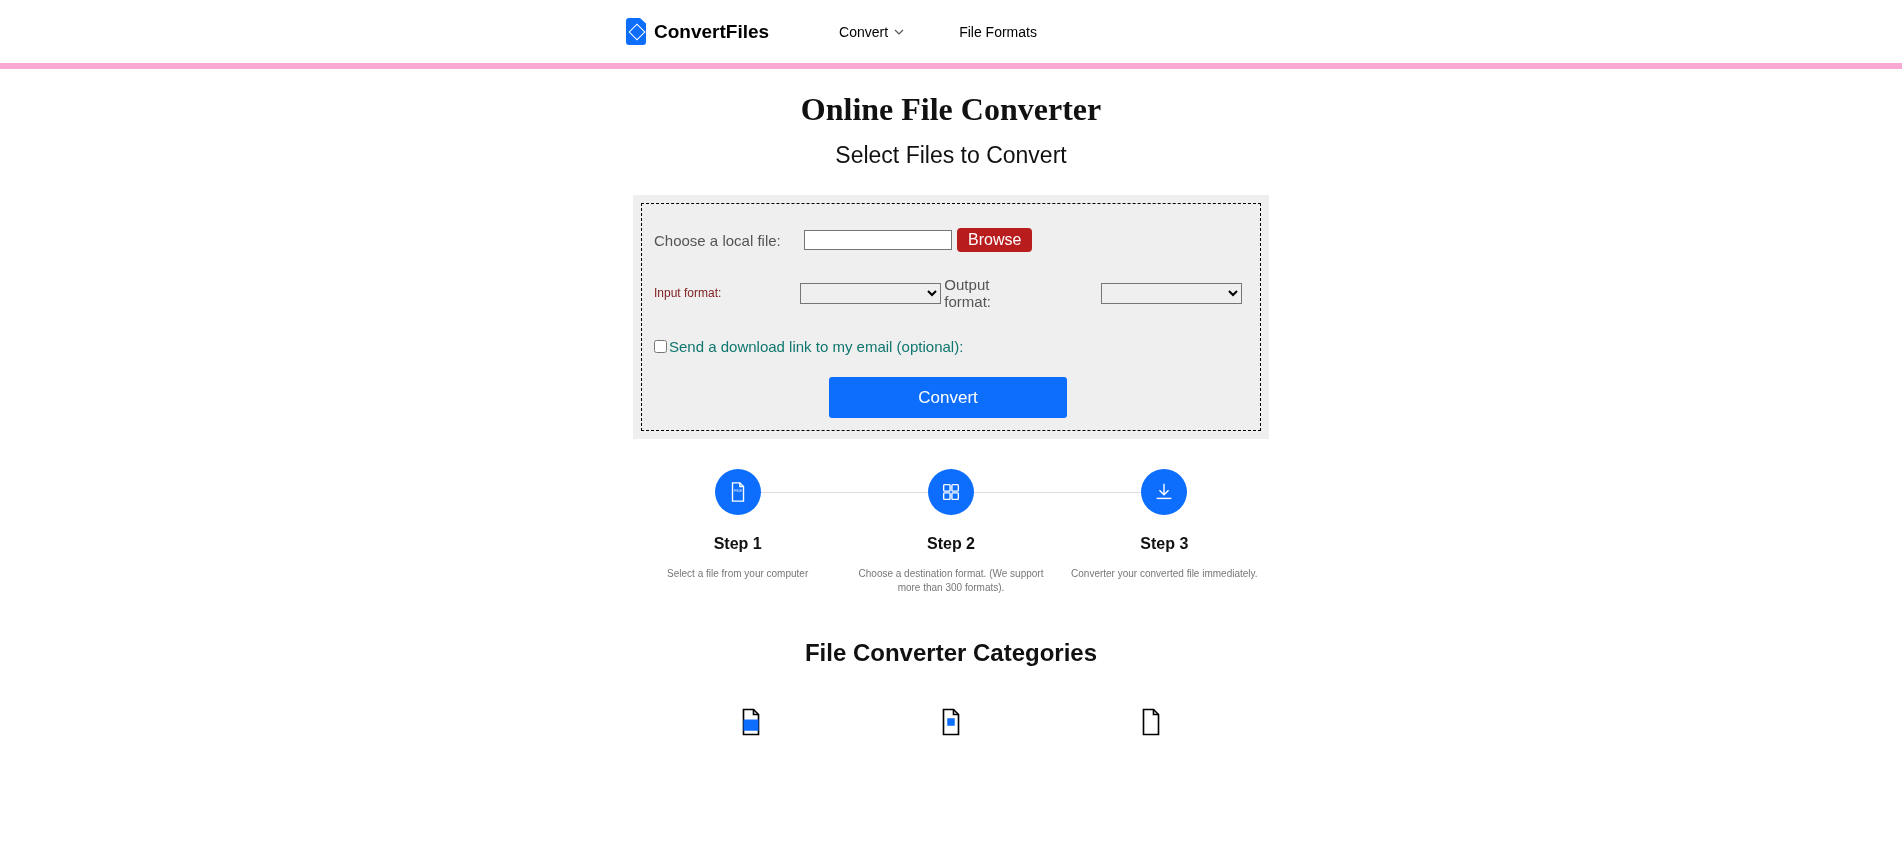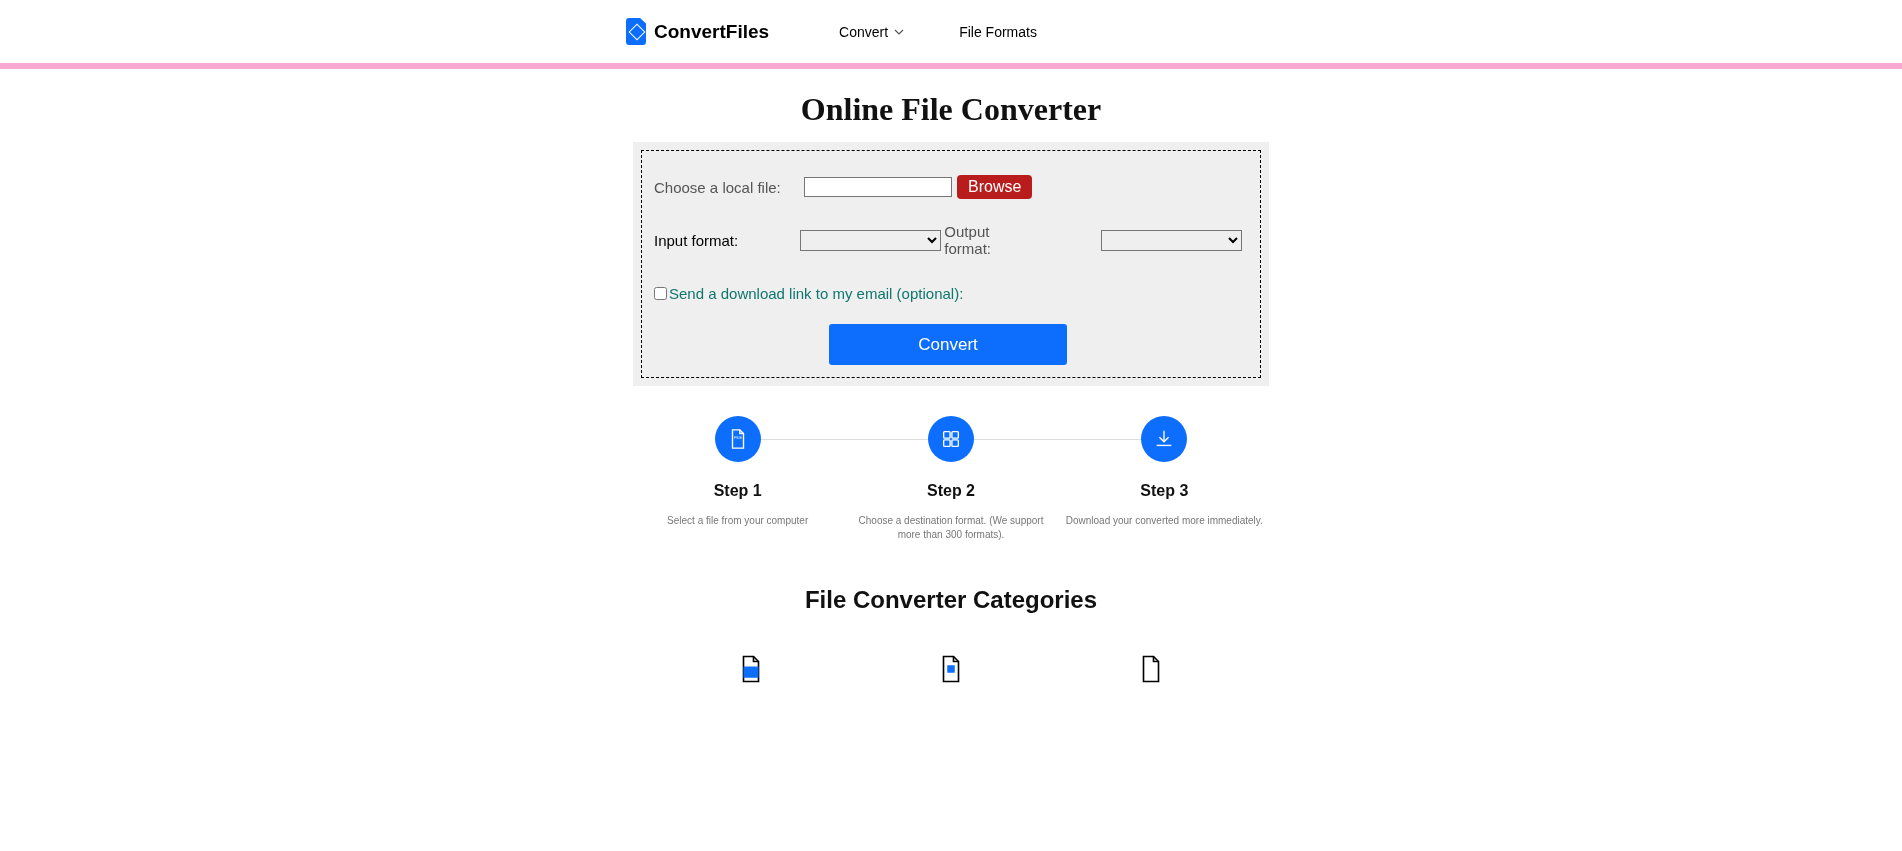--- a/index.html
+++ b/index.html
@@ -126,22 +126,22 @@
   margin-left: 5px;
   cursor: pointer;
 }
 .format-row {
   display: flex;
   align-items: center;
   margin-bottom: 28px;
 }
 .format-label {
   width: 150px;
-  color: #000000;
-  font-size: 15px;
+  color: #7f1d1d;
+  font-size: 12px;
 }
 .format-select {
   width: 145px;
   height: 21px;
   border: 1px solid #767676;
   background: #efefef;
   font-size: 13px;
 }
 .output-label {
   color: #555;
@@ -261,20 +261,21 @@
       </div>
       <div class="nav-item">
         <span>File Formats</span>
       </div>
     </div>
   </div>
 </div>
 
 <div class="main">
   <h1 class="page-title">Online File Converter</h1>
+  <div class="subtitle">Select Files to Convert</div>
 
   <div class="convert-panel">
     <div class="convert-inner">
 
       <div class="form-row">
         <div class="form-label">Choose a local file:</div>
         <input type="text" class="file-input" style="">
         <button class="browse-btn">Browse</button>
       </div>
 
@@ -324,21 +325,21 @@
 
     <div class="step">
       <div class="step-icon">
         <svg viewBox="0 0 24 24">
             <path d="M12 3 L12 15"></path>
             <path d="M7 10 L12 15 L17 10"></path>
             <path d="M4 19 L20 19"></path>
           </svg>
       </div>
       <div class="step-title">Step 3</div>
-      <div class="step-desc">Download your converted more immediately.</div>
+      <div class="step-desc">Converter your converted file immediately.</div>
     </div>
   </div>
 
   <div class="categories-title">File Converter Categories</div>
 
   <div class="categories">
     <div class="cat-icon">
       <svg viewBox="0 0 24 24" width="30" height="30">
           <path d="M6 2 L14 2 L18 6 L18 22 L6 22 Z" fill="none" stroke="#000" stroke-width="1.3"></path>
           <path d="M14 2 L14 6 L18 6" fill="none" stroke="#000" stroke-width="1.3"></path>

